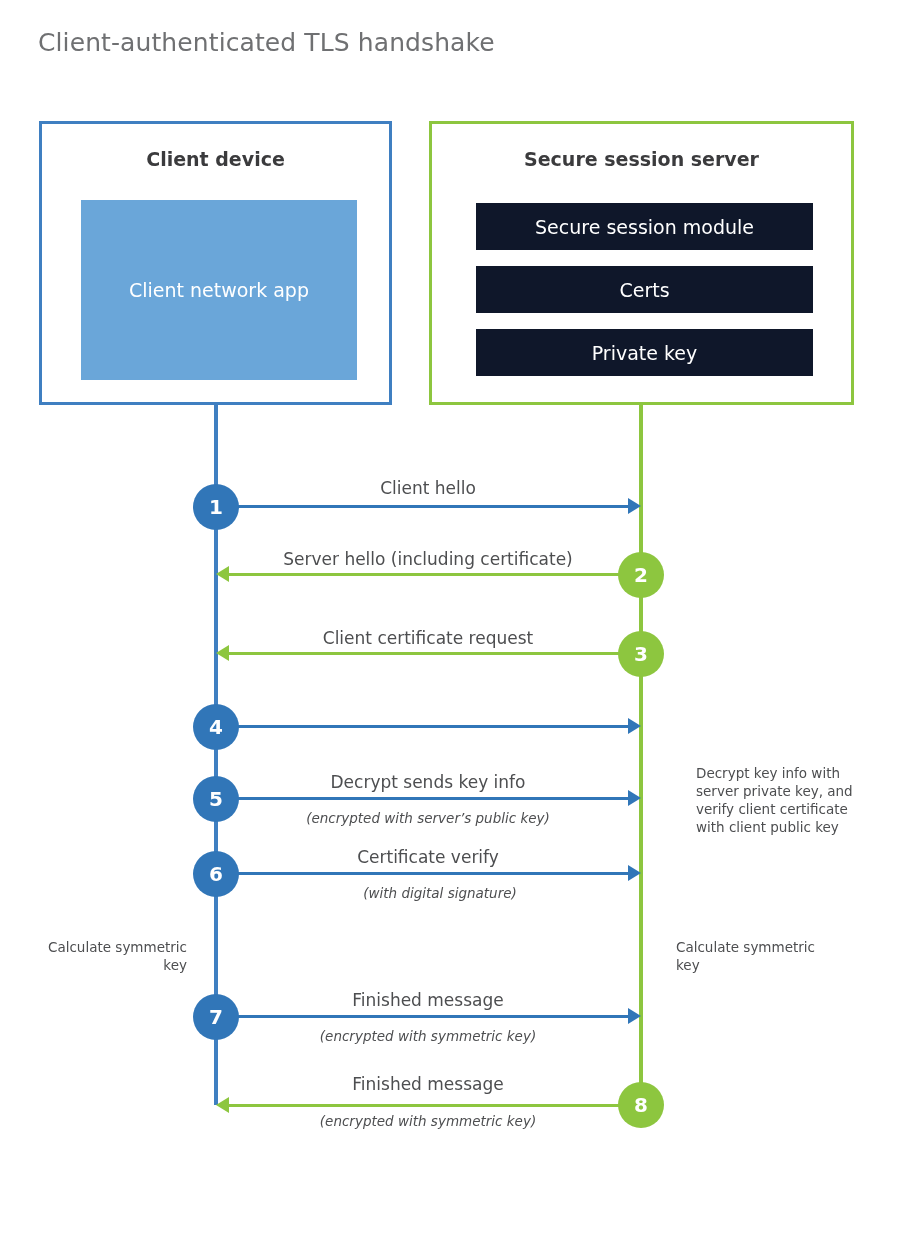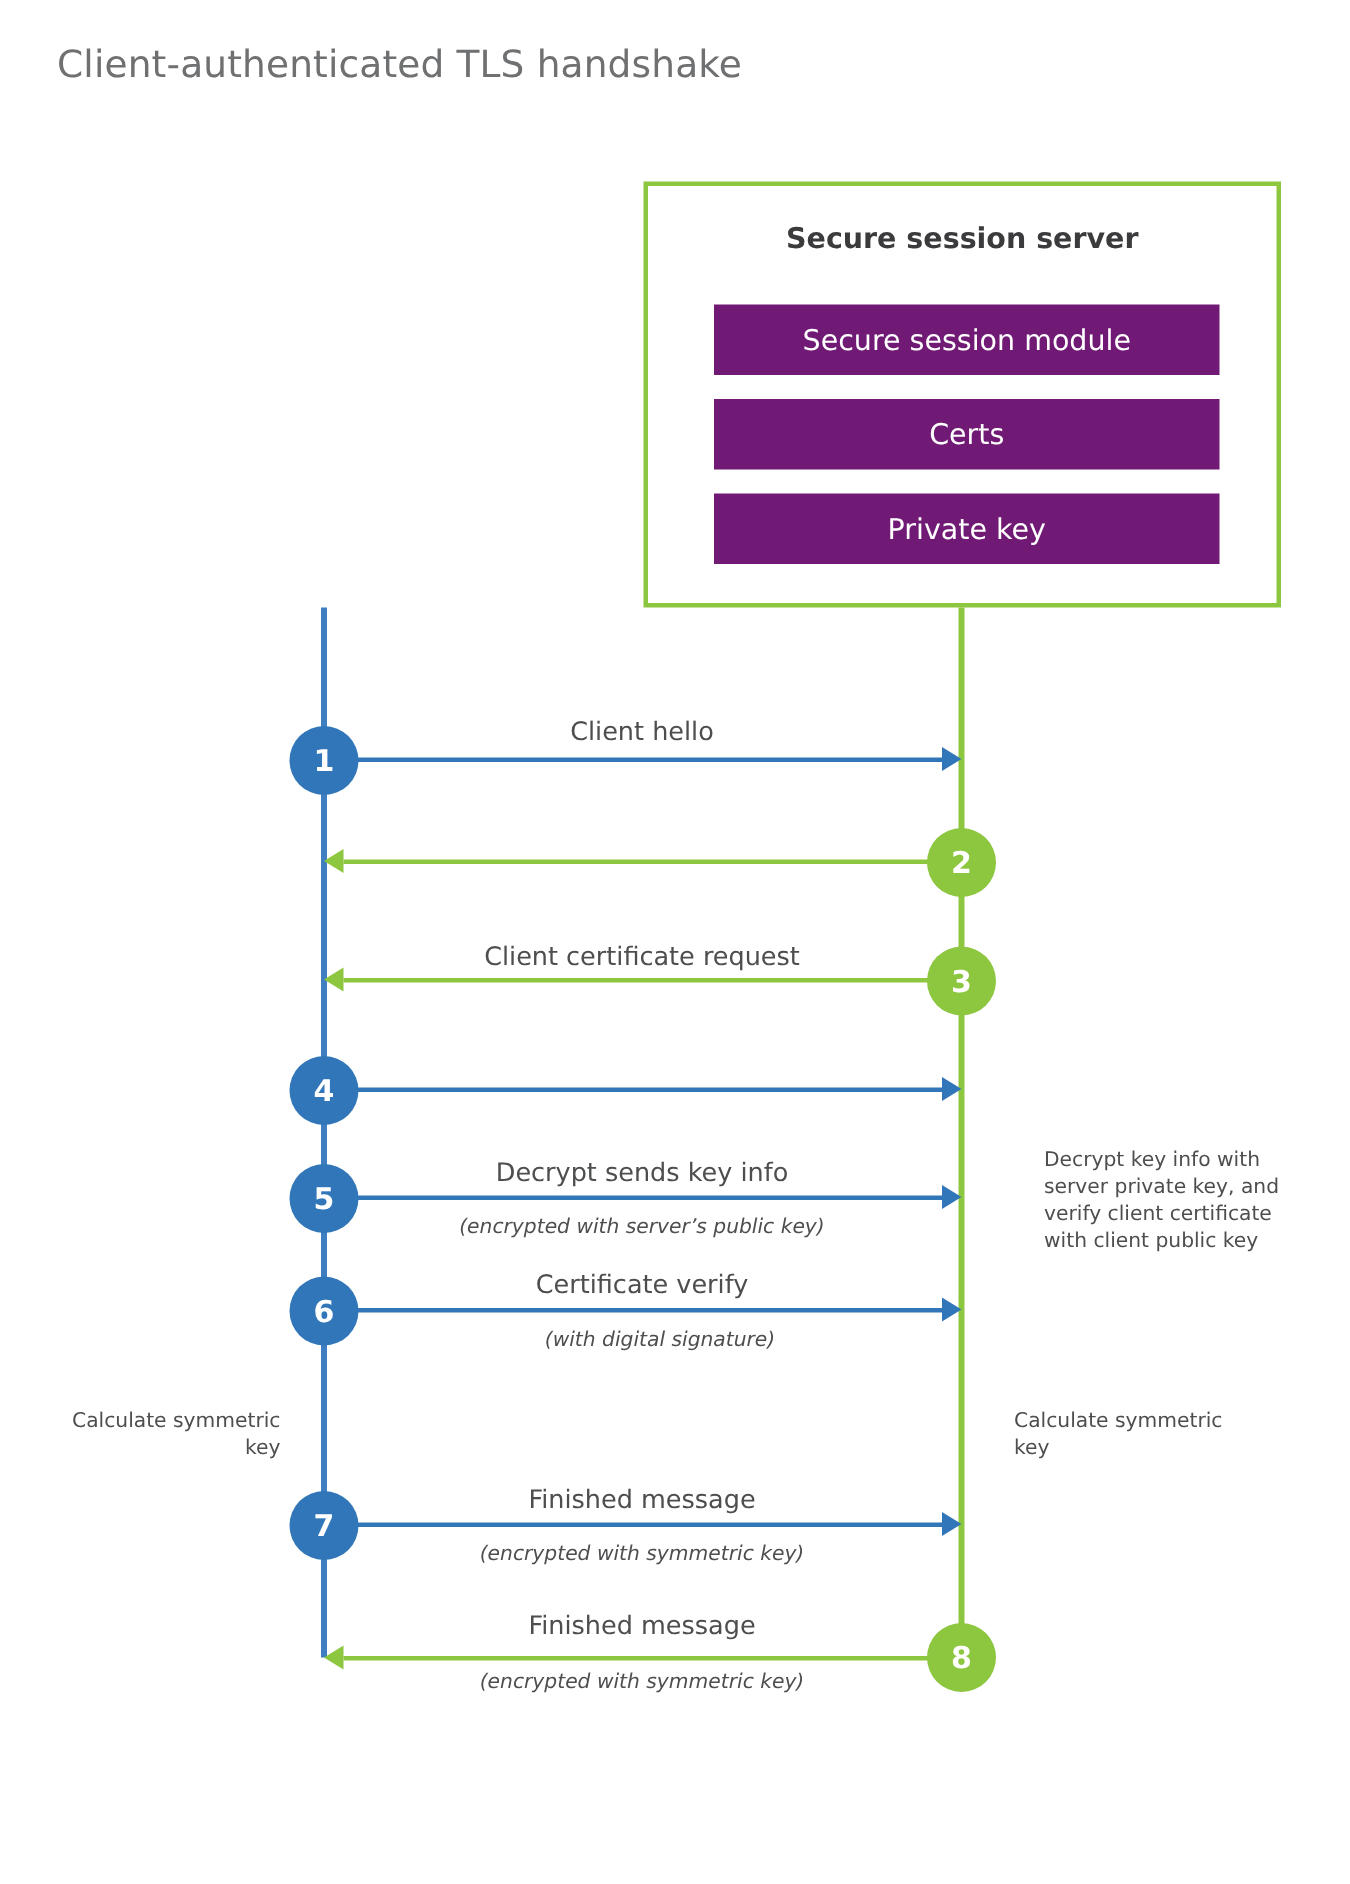--- a/index.html
+++ b/index.html
@@ -79,21 +79,21 @@
     display: flex;
     align-items: center;
     justify-content: center;
     text-align: center;
   }
   .server-block {
     position: absolute;
     left: 44px;
     width: 337px;
     height: 47px;
-    background: #701a75;
+    background: #0f172a;
     color: #ffffff;
     font-size: 19px;
     display: flex;
     align-items: center;
     justify-content: center;
     text-align: center;
   }
   .server-block.b0 { top: 79px; }
   .server-block.b1 { top: 142px; }
   .server-block.b2 { top: 205px; }
@@ -186,36 +186,41 @@
   .side-note.left  { text-align: right; }
   .side-note.right { text-align: left; }
 </style>
 </head>
 <body>
 
 <div id="diagram-root">
 
   <div class="page-title">Client-authenticated TLS handshake</div>
 
+  <div class="party-box client">
+    <div class="party-title">Client device</div>
+    <div class="client-app-block">Client network app</div>
+  </div>
 
   <div class="party-box server">
     <div class="party-title">Secure session server</div>
     <div class="server-block b0">Secure session module</div>
     <div class="server-block b1">Certs</div>
     <div class="server-block b2">Private key</div>
   </div>
 
   <div class="lifeline client"></div>
   <div class="lifeline server"></div>
 
   <div class="msg-label" style="left:216px; top:478px; width:424px;">Client hello</div>
   <div class="arrow-line blue" style="left:216px; top:505px; width:412px;"></div>
   <div class="arrow-head right blue" style="left:628px; top:498px;"></div>
   <div class="step-circle blue" style="left:193px; top:484px;">1</div>
 
+  <div class="msg-label" style="left:216px; top:549px; width:424px;">Server hello (including certificate)</div>
   <div class="arrow-line green" style="left:229px; top:573px; width:412px;"></div>
   <div class="arrow-head left green" style="left:216px; top:566px;"></div>
   <div class="step-circle green" style="left:618px; top:552px;">2</div>
 
   <div class="msg-label" style="left:216px; top:628px; width:424px;">Client certificate request</div>
   <div class="arrow-line green" style="left:229px; top:652px; width:412px;"></div>
   <div class="arrow-head left green" style="left:216px; top:645px;"></div>
   <div class="step-circle green" style="left:618px; top:631px;">3</div>
 
   <div class="arrow-line blue" style="left:216px; top:725px; width:412px;"></div>

